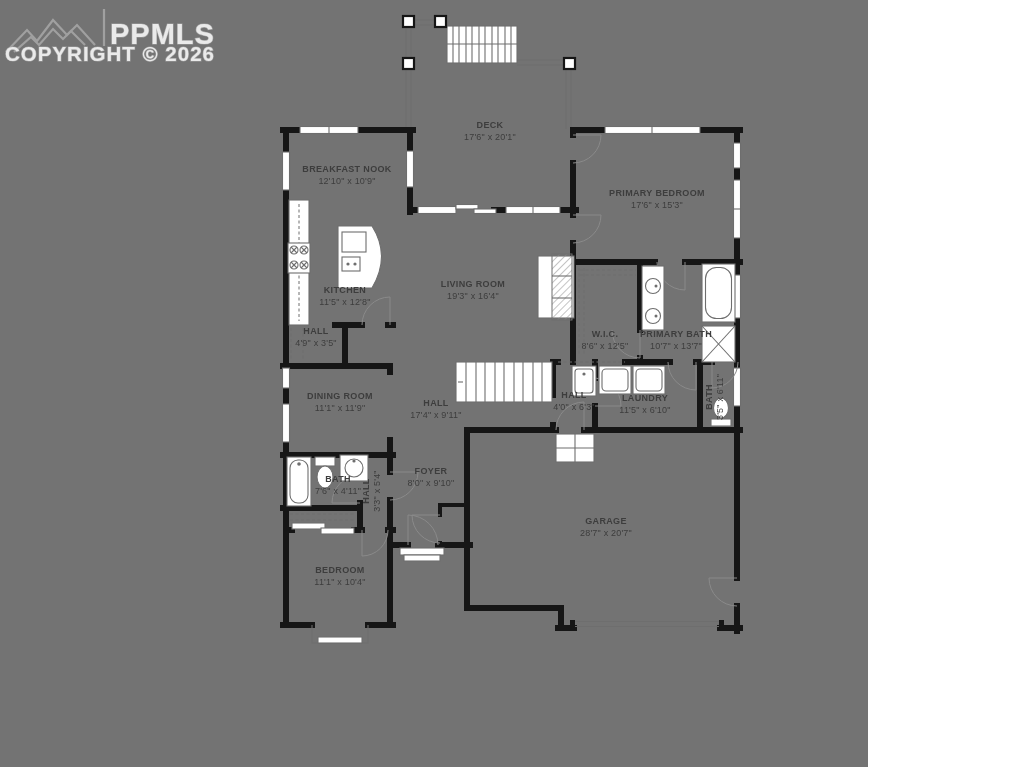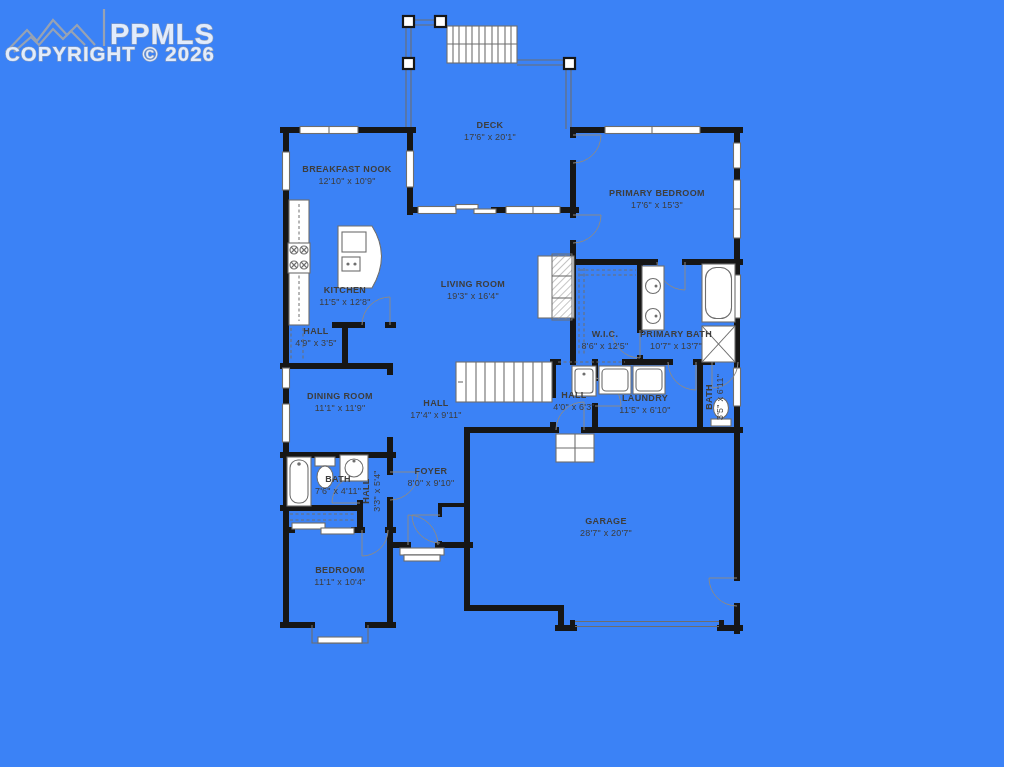--- a/index.html
+++ b/index.html
@@ -1,19 +1,19 @@
 <!DOCTYPE html>
 <html style="--wall: #161616; --line: #6e6e6e; --wm: #a8a8a8; --text: #3d3d3d;"><head>
 <meta charset="utf-8">
 <style>
   :root{
     --wall:#161616; --line:#6e6e6e; --wm:#a8a8a8; --text:#3d3d3d;
   }
   html,body{margin:0;padding:0;background:#fff;}
-  .stage{position:relative;width:1004px;height:767px;background:#3b82f6;overflow:hidden;}
+  .stage{position:relative;width:868px;height:767px;background:#737373;overflow:hidden;}
   svg{display:block;}
   .walls line{stroke:var(--wall);stroke-width:6;}
   .thinwall line{stroke:var(--wall);stroke-width:4;}
   .t{stroke:var(--line);stroke-width:1.1;fill:none;}
   .win{fill:#fff;stroke:var(--line);stroke-width:1.1;}
   .wtick{stroke:var(--line);stroke-width:1.1;}
   .fx{stroke:var(--line);stroke-width:1.1;fill:#fff;}
   .dot{fill:var(--line);stroke:none;}
   .dash{stroke:var(--line);stroke-width:1;stroke-dasharray:3 2.5;fill:none;}
   .arc{stroke:#8a8a8a;stroke-width:1;fill:none;}

